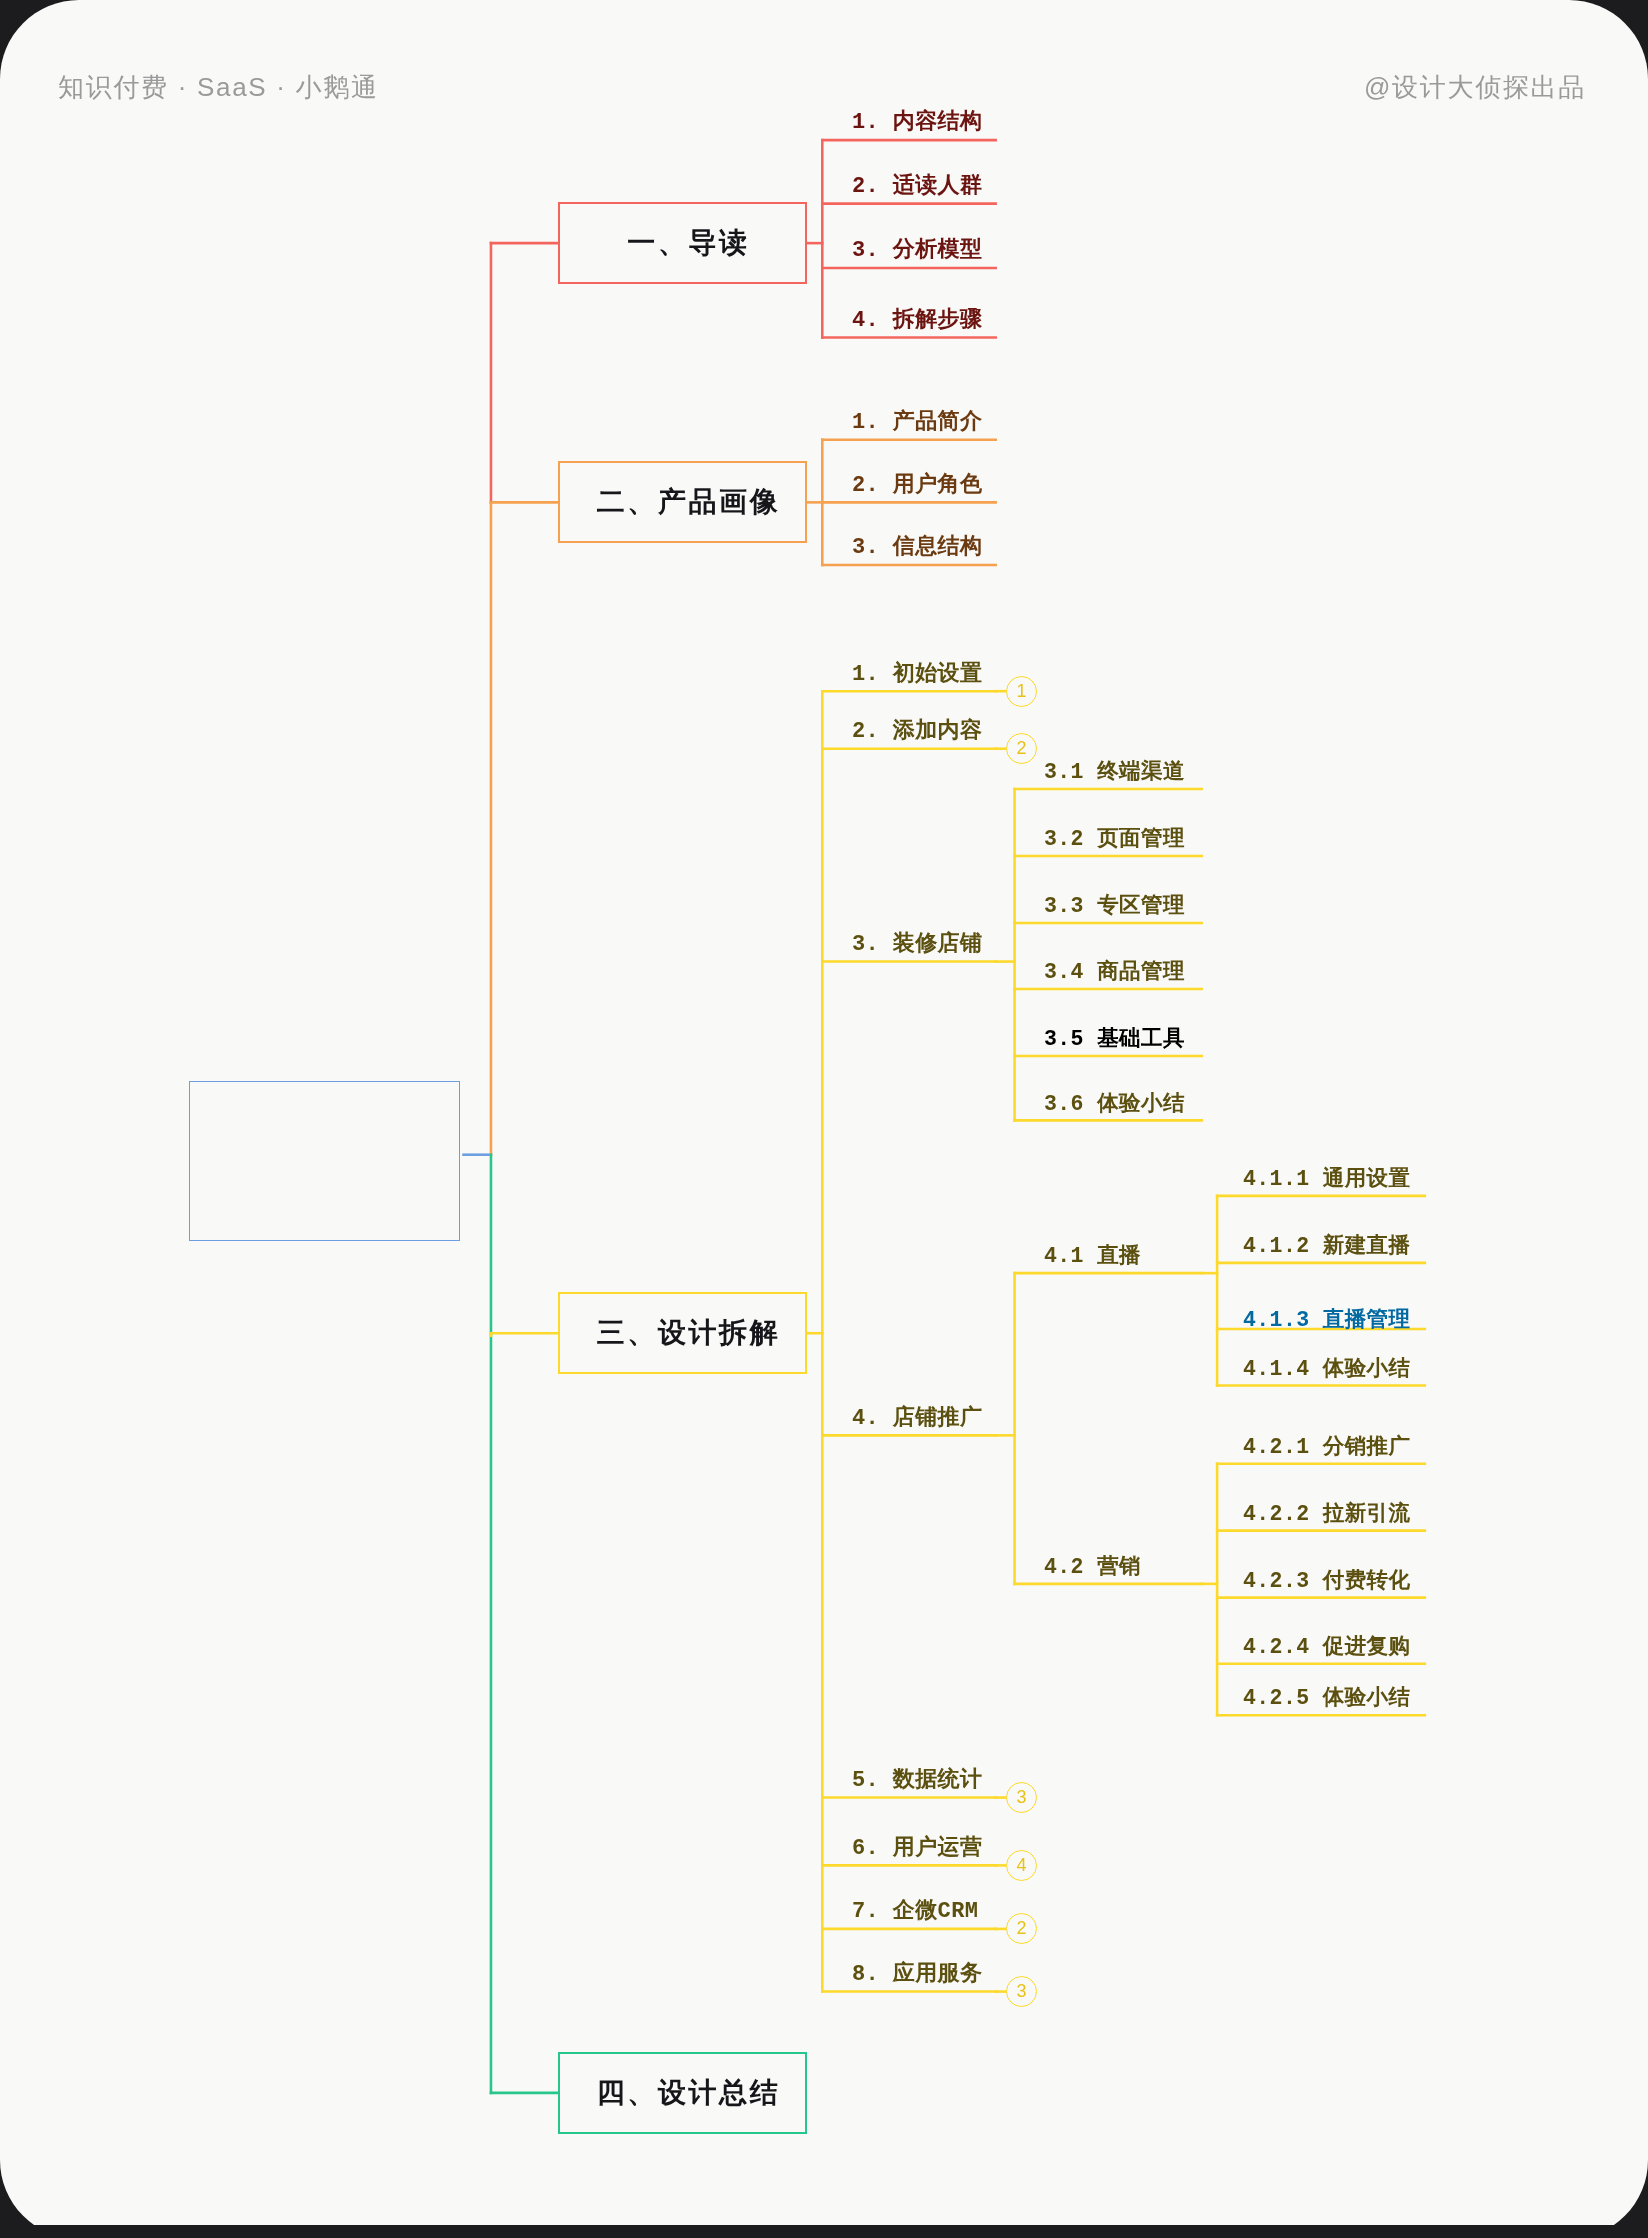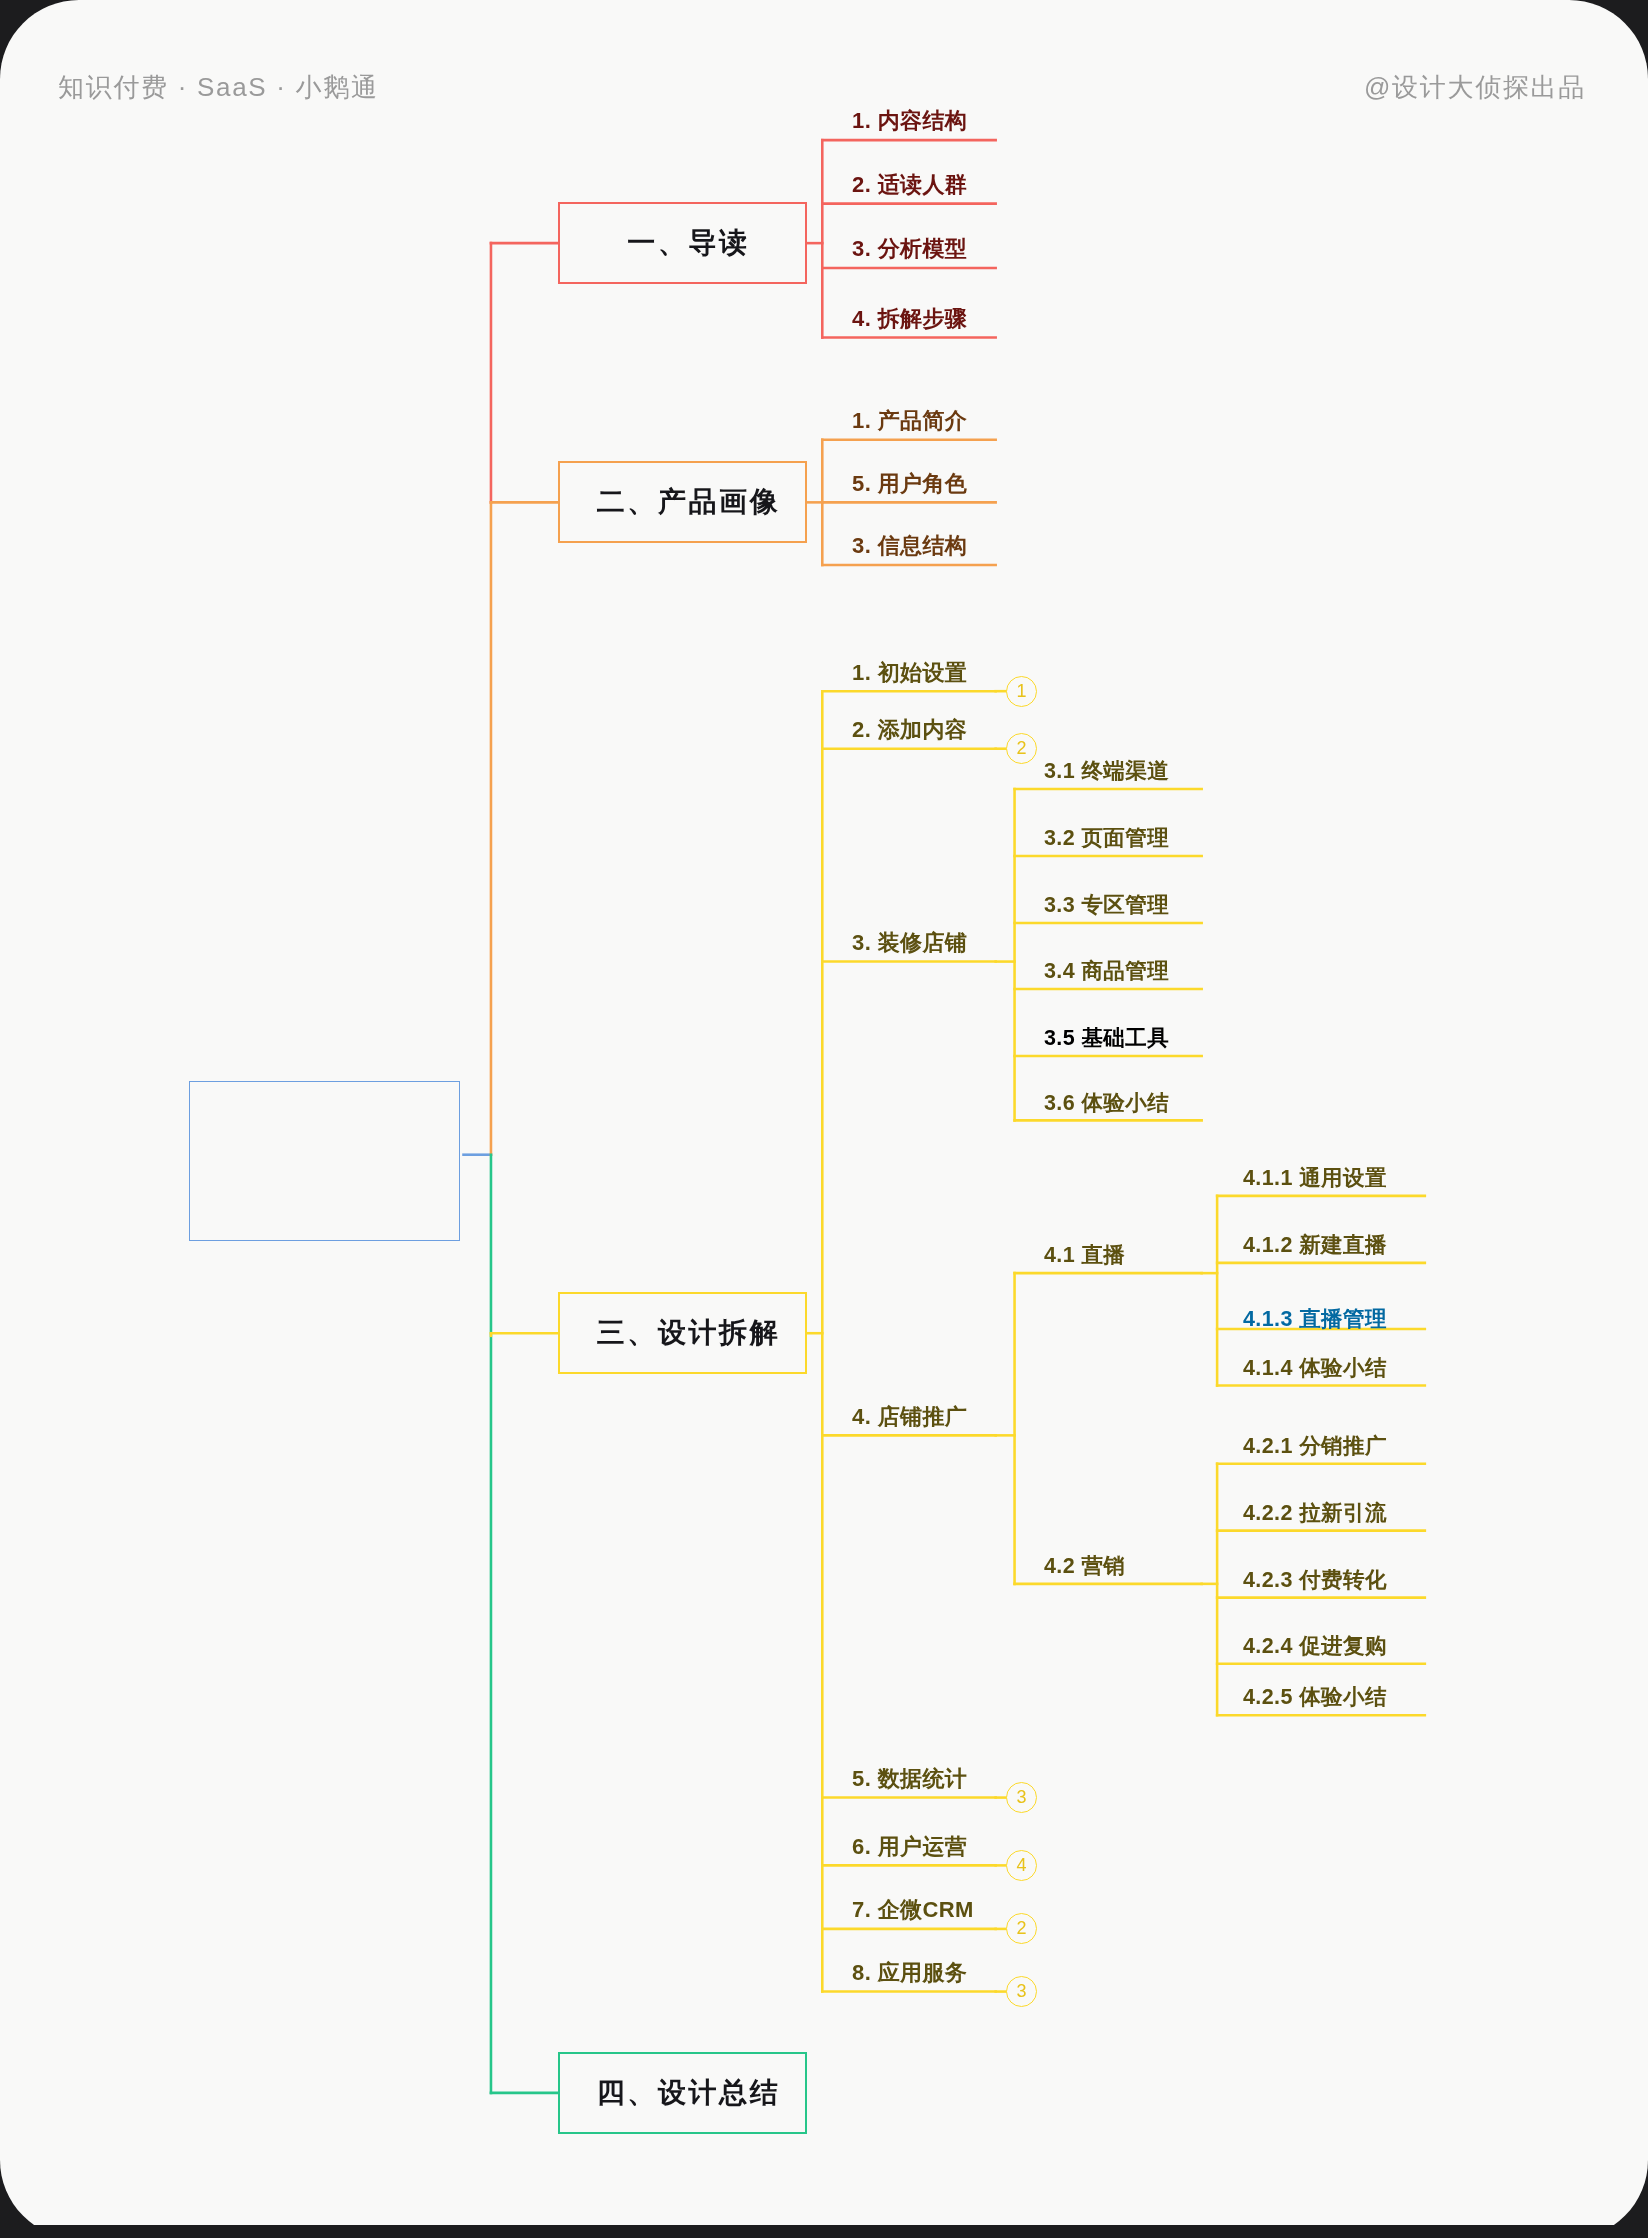--- a/index.html
+++ b/index.html
@@ -76,20 +76,21 @@
   .fold{
     position:absolute;right:-0.9px;top:-0.9px;
     width:0;height:0;
   }
 
   
   .leaf{
     position:absolute;
     white-space:nowrap;
     font-weight:bold;
+    font-family:Liberation Mono, monospace;
   }
   .leaf.l2{font-size:22px;letter-spacing:0.4px;}
   .leaf.l3{font-size:21.5px;font-weight:bold;letter-spacing:0.4px;}
   .leaf.l4{font-size:21.5px;font-weight:bold;letter-spacing:0.4px;}
 
   .badge{
     position:absolute;
     width:31px;height:31px;border-radius:50%;
     border:1.7px solid #fcd92b;
     color:#e8c21a;
@@ -226,21 +227,21 @@
         <polyline points="0,0 34,34" stroke="#27c68a" stroke-width="3" fill="none"></polyline>
       </svg>
     </div>
 
     <div class="leaf l2" style="left:852px;top:106px;color:#6b1410;">1. 内容结构</div>
     <div class="leaf l2" style="left:852px;top:170px;color:#6b1410;">2. 适读人群</div>
     <div class="leaf l2" style="left:852px;top:234px;color:#6b1410;">3. 分析模型</div>
     <div class="leaf l2" style="left:852px;top:304px;color:#6b1410;">4. 拆解步骤</div>
 
     <div class="leaf l2" style="left:852px;top:406px;color:#6b3a10;">1. 产品简介</div>
-    <div class="leaf l2" style="left:852px;top:469px;color:#6b3a10;">5. 用户角色</div>
+    <div class="leaf l2" style="left:852px;top:469px;color:#6b3a10;">2. 用户角色</div>
     <div class="leaf l2" style="left:852px;top:531px;color:#6b3a10;">3. 信息结构</div>
 
     <div class="leaf l2" style="left:852px;top:658px;color:#5c5010;">1. 初始设置</div>
     <div class="badge" style="left:1006px;top:676px;">1</div>
 
     <div class="leaf l2" style="left:852px;top:715px;color:#5c5010;">2. 添加内容</div>
     <div class="badge" style="left:1006px;top:733px;">2</div>
 
     <div class="leaf l2" style="left:852px;top:928px;color:#5c5010;">3. 装修店铺</div>
 

